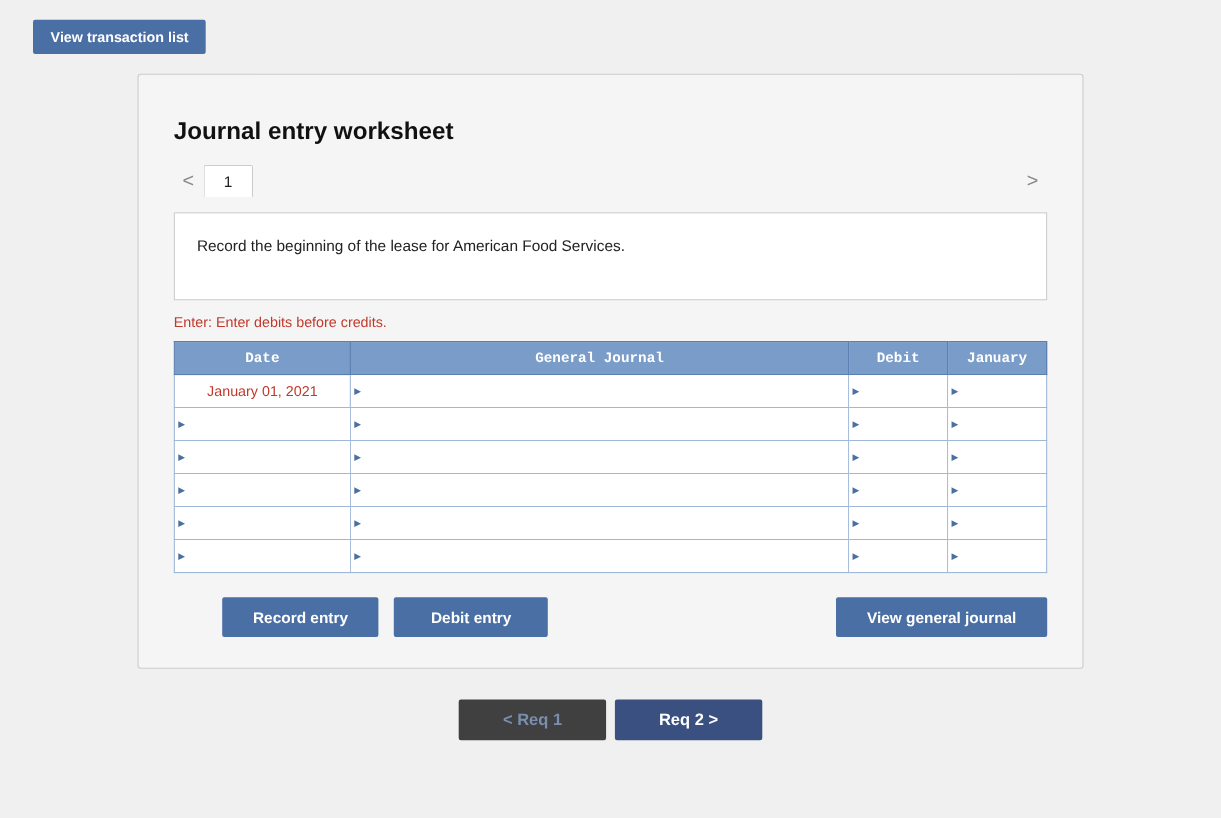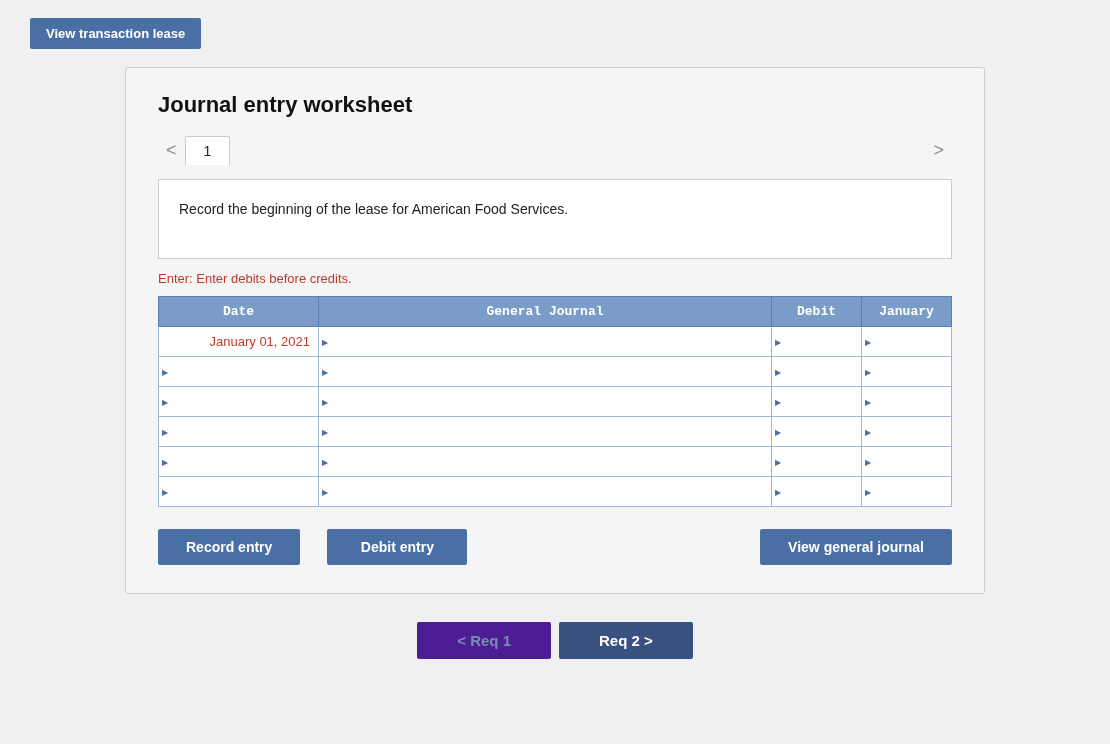--- a/index.html
+++ b/index.html
@@ -28,21 +28,21 @@
       font-size: 13px;
       font-weight: bold;
       border-radius: 2px;
       margin-bottom: 18px;
     }
 
     .worksheet-card {
       background: #f5f5f5;
       border: 1px solid #ccc;
       border-radius: 3px;
-      padding: 24px 32px 28px 32px;
+      padding: 38px 32px 28px 32px;
       width: 860px;
       margin: 0 auto;
     }
 
     .worksheet-title {
       font-size: 22px;
       font-weight: bold;
       color: #111;
       margin-bottom: 18px;
     }
@@ -121,21 +121,21 @@
       outline: none;
       padding: 2px 6px;
       font-size: 13px;
       background: transparent;
     }
 
     .journal-table tbody tr td.date-cell {
       color: #c0392b;
       font-size: 13px;
       padding: 4px 8px;
-      text-align: right;
+      text-align: center;
     }
 
     .col-date { width: 160px; }
     .col-journal { width: auto; }
     .col-debit { width: 90px; }
     .col-credit { width: 90px; }
 
     
     .has-arrow {
       position: relative;
@@ -149,21 +149,22 @@
       font-size: 8px;
       color: #4a6fa5;
     }
     .has-arrow input {
       padding-left: 14px;
     }
 
     .btn-row {
       display: flex;
       align-items: center;
-      gap: 27px;
+      gap: 14px;
+      margin-left: 44px;
     }
 
     .btn-primary {
       background: #4a6fa5;
       color: white;
       border: none;
       padding: 10px 28px;
       cursor: pointer;
       font-size: 14px;
       font-weight: bold;
@@ -186,37 +187,37 @@
     .req-btn {
       padding: 10px 40px;
       font-size: 15px;
       font-weight: bold;
       border: none;
       cursor: pointer;
       border-radius: 2px;
     }
 
     .req-btn-inactive {
-      background: #4c1d95;
+      background: #404040;
       color: #7a8fb0;
       margin-right: 8px;
     }
 
     .req-btn-active {
       background: #3a5080;
       color: white;
     }
   </style>
 </head>
 <body>
 
 <div class="page-wrapper">
 
   
-  <button class="view-transaction-btn">View transaction lease</button>
+  <button class="view-transaction-btn">View transaction list</button>
 
   
   <div class="worksheet-card">
 
     <div class="worksheet-title">Journal entry worksheet</div>
 
     <div class="tab-nav">
       <span class="tab-arrow">&lt;</span>
       <div class="tab-item">1</div>
       <span class="tab-arrow" style="margin-left: auto;">&gt;</span>

